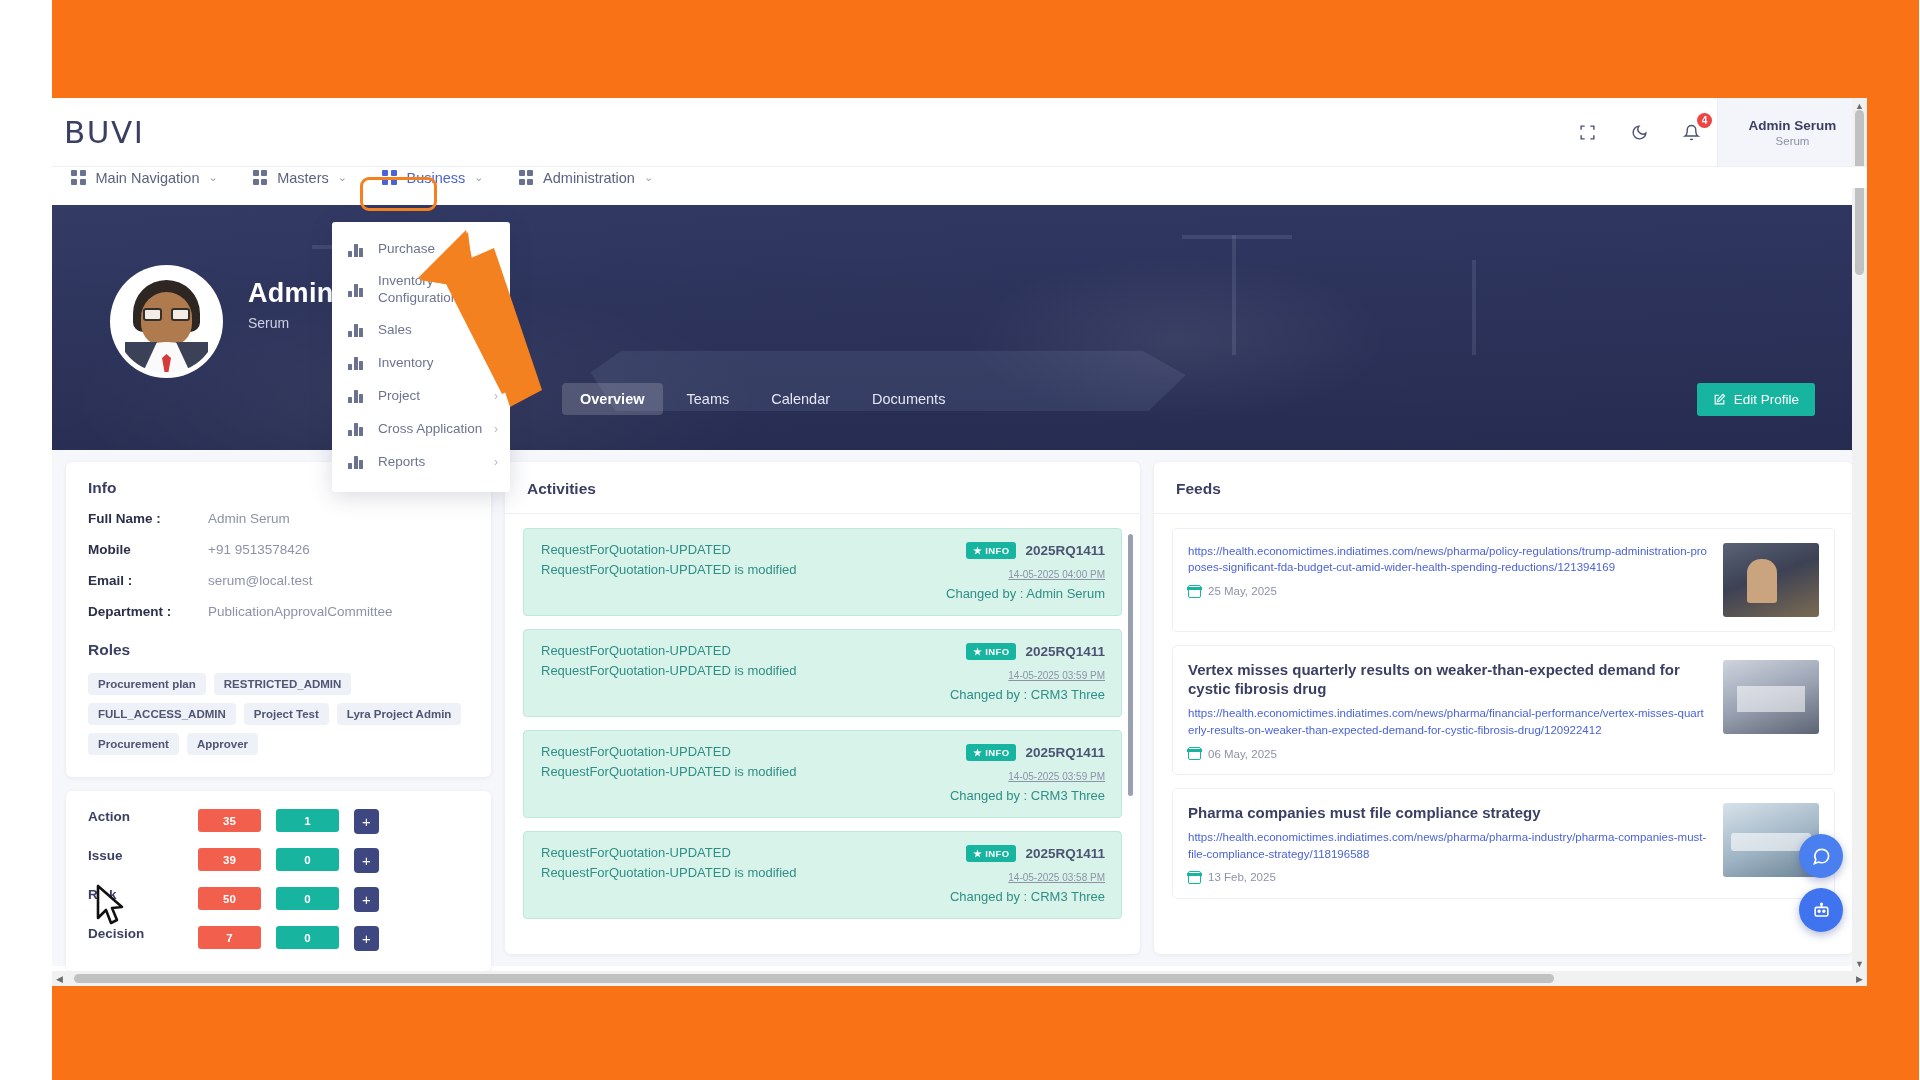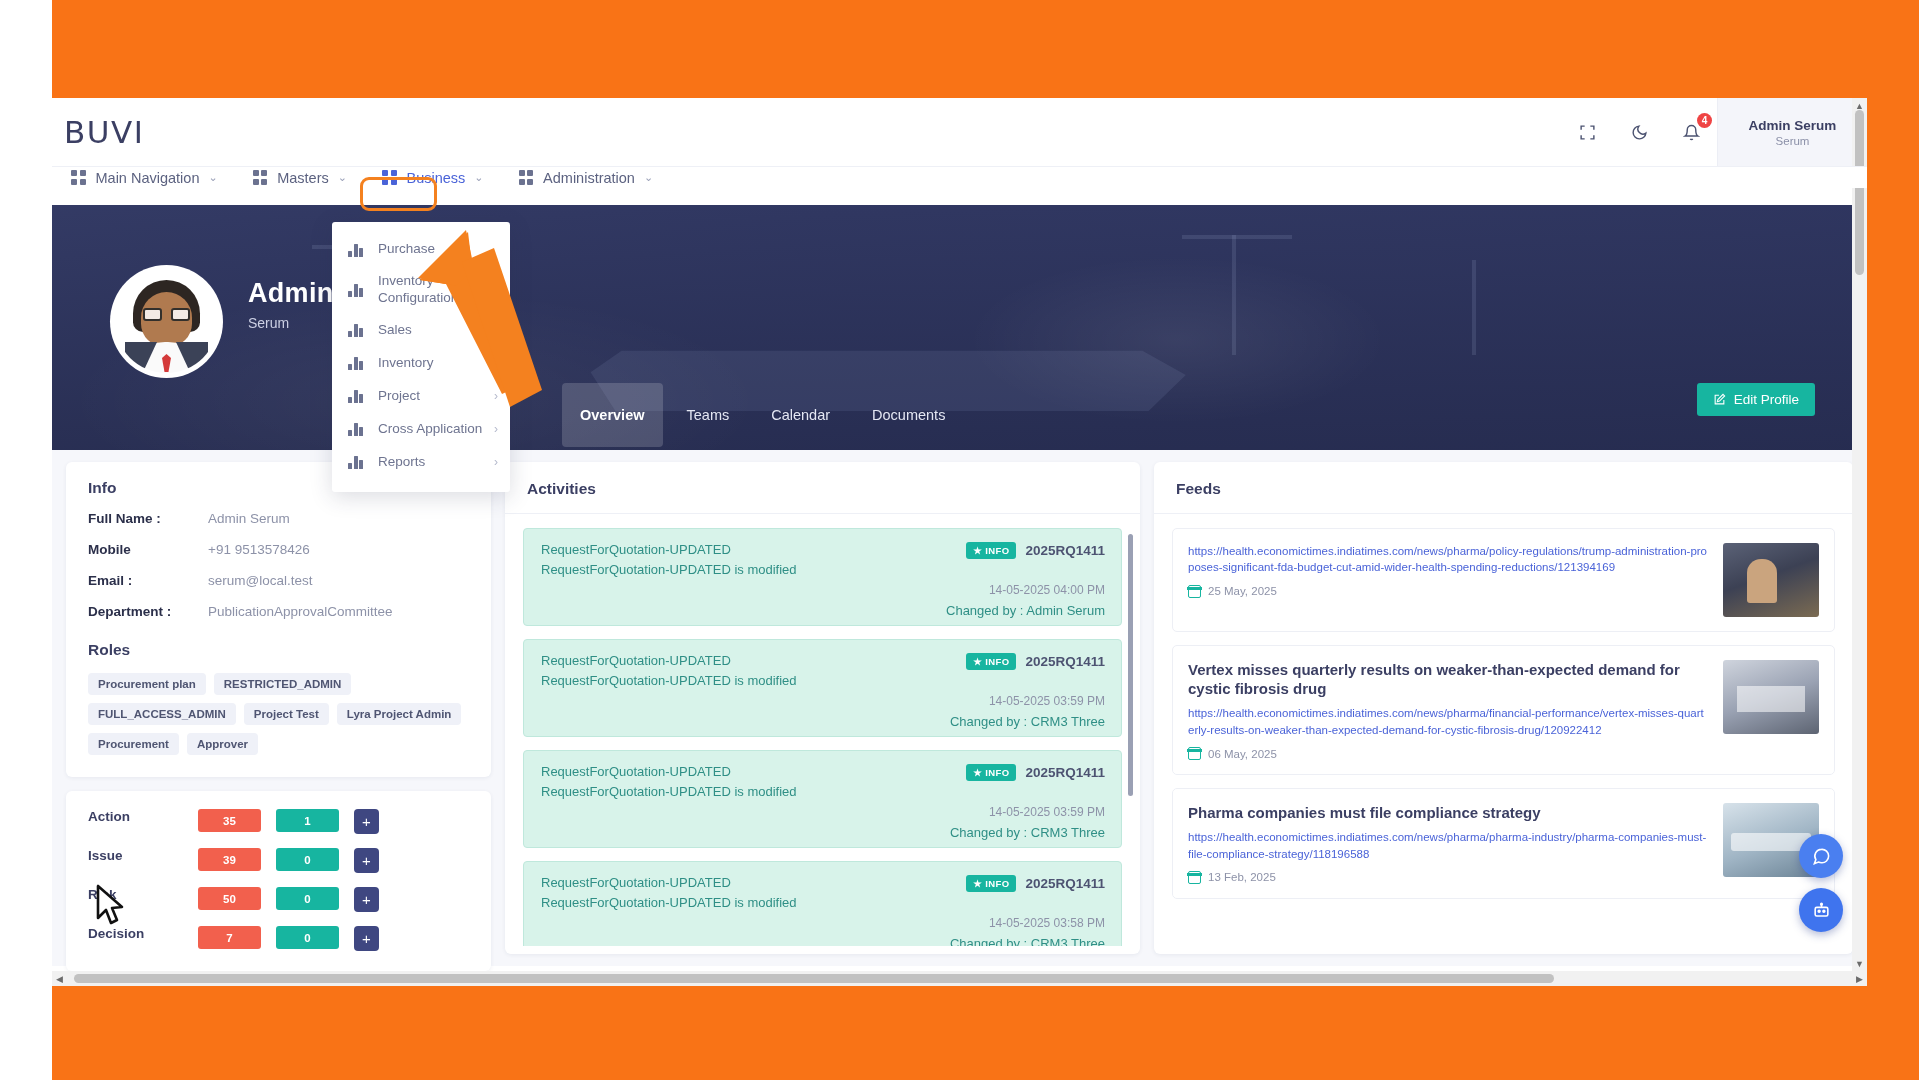--- a/index.html
+++ b/index.html
@@ -179,21 +179,21 @@
   }
   .hero-sub {
     position:absolute; left: 196px; top: 110px;
     font-size: 14px; color: #ccd0e4; z-index:5;
   }
   .tabs {
     position:absolute; left: 510px; top: 178px;
     display:flex; align-items:center; gap: 6px; z-index:5;
   }
   .tab {
-    padding: 24px 18px; font-size: 14.5px; color:#e4e7f3; border-radius: 4px;
+    padding: 8px 18px; font-size: 14.5px; color:#e4e7f3; border-radius: 4px;
   }
   .tab.active { background: rgba(255,255,255,.17); color: #ffffff; font-weight: 600; }
   .edit-profile {
     position:absolute; right: 52px; top: 178px; z-index:5;
     background: #17b5a0; color:#fff; font-size:13.5px;
     padding: 9px 16px; border-radius: 3px;
     display:flex; align-items:center; gap:8px; border: none;
     font-family: "Liberation Sans", sans-serif;
   }
 
@@ -257,21 +257,21 @@
   .act-t1 { font-size: 13px; color:#2f8f86; margin-bottom: 5px; }
   .act-t2 { font-size: 13px; color:#2f8f86; }
   .act-right { width: 185px; flex:0 0 185px; text-align:right; }
   .act-top { display:flex; align-items:center; justify-content:flex-end; gap: 9px; }
   .info-badge {
     background:#17b5a0; color:#fff; font-size: 9.5px; font-weight:700;
     padding: 3px 7px; border-radius: 3px; letter-spacing:.4px;
     display:flex; align-items:center; gap:3px;
   }
   .act-code { font-size: 13.5px; color:#4d5372; font-weight:600; }
-  .act-date { font-size: 12px; color:#8d92a8; margin-top: 24px; }
+  .act-date { font-size: 10px; color:#8d92a8; margin-top: 10px; text-decoration: underline; }
   .act-by   { font-size: 13px; color:#2f8f86; margin-top: 6px; }
   .act-scroll {
     position:absolute; right: 7px; top: 72px; width: 5px; height: 262px;
     background:#9aa0b4; border-radius: 3px;
   }
   
   .feeds-card { height: 492px; overflow: hidden; }
   .feeds-list { padding: 14px 18px 0 18px; }
   .feed-item {
     border:1px solid #edeff5; border-radius: 5px;

